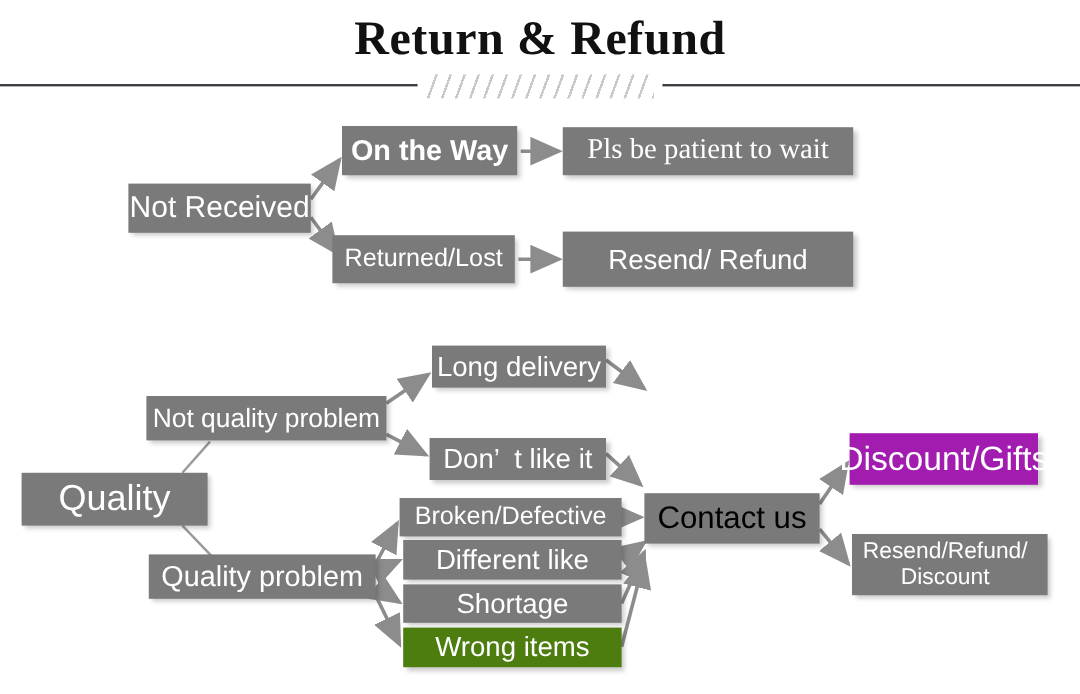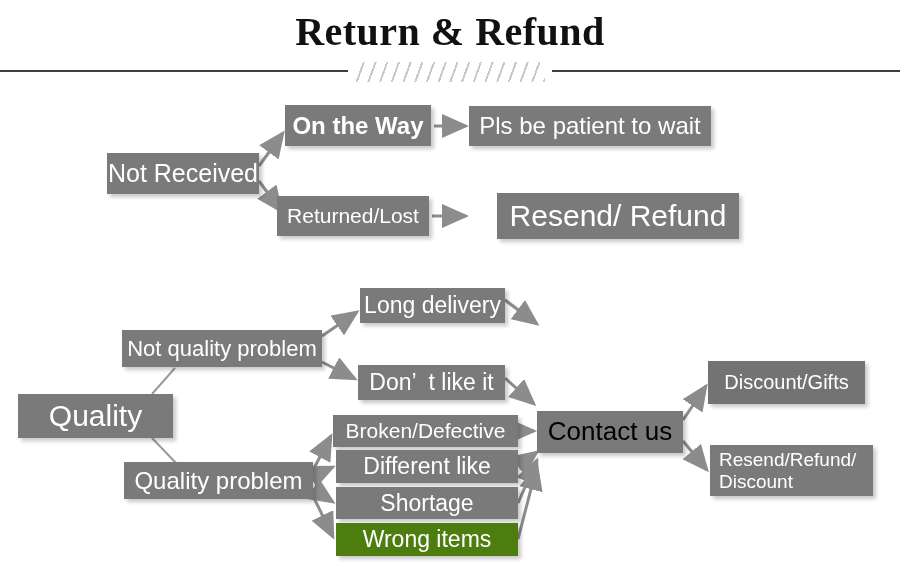--- a/index.html
+++ b/index.html
@@ -71,21 +71,21 @@
     align-items: center;
     justify-content: center;
     box-shadow: 3px 3px 4px rgba(0,0,0,0.22);
     line-height: 1.05;
     white-space: pre;
     z-index: 3;
   }
   .node.left-align {
     justify-content: flex-start;
     white-space: pre-line;
-    text-align: left;
+    text-align: center;
     line-height: 1.12;
   }
 
   
   #connectors {
     position: absolute;
     left: 0; top: 0;
     width: 900px;
     height: 578px;
     z-index: 1;
@@ -137,29 +137,29 @@
   </g>
   <g stroke="#9a9a9a" fill="none" stroke-width="2">
     <path d="M152,394 L175,368"></path>
     <path d="M152,438 L176,463"></path>
   </g>
 </svg>
 
 <div id="node-layer">
     <div class="node" style="left: 107px; top: 153px; width: 152px; height: 41px; font-size: 25px; background: rgb(122, 122, 122); color: rgb(255, 255, 255);">Not Received</div>
     <div class="node" style="left: 285px; top: 105px; width: 146px; height: 41px; font-size: 24px; background: rgb(122, 122, 122); color: rgb(255, 255, 255); font-weight: bold;">On the Way</div>
-    <div class="node" style="left: 469px; top: 106px; width: 242px; height: 40px; font-size: 24px; background: rgb(122, 122, 122); color: rgb(255, 255, 255);">Pls be patient to wait</div>
+    <div class="node" style="left: 469px; top: 106px; width: 242px; height: 40px; font-size: 24px; background: rgb(122, 122, 122); color: rgb(255, 255, 255); font-family: Liberation Serif, serif;">Pls be patient to wait</div>
     <div class="node" style="left: 277px; top: 196px; width: 152px; height: 40px; font-size: 21px; background: rgb(122, 122, 122); color: rgb(255, 255, 255);">Returned/Lost</div>
-    <div class="node" style="left: 469px; top: 193px; width: 242px; height: 46px; font-size: 30px; background: rgb(122, 122, 122); color: rgb(255, 255, 255); margin-left: 28px;">Resend/ Refund</div>
+    <div class="node" style="left: 469px; top: 193px; width: 242px; height: 46px; font-size: 23px; background: rgb(122, 122, 122); color: rgb(255, 255, 255);">Resend/ Refund</div>
     <div class="node" style="left: 18px; top: 394px; width: 155px; height: 44px; font-size: 30px; background: rgb(122, 122, 122); color: rgb(255, 255, 255);">Quality</div>
     <div class="node" style="left: 122px; top: 330px; width: 200px; height: 37px; font-size: 22px; background: rgb(122, 122, 122); color: rgb(255, 255, 255);">Not quality problem</div>
     <div class="node" style="left: 124px; top: 462px; width: 189px; height: 37px; font-size: 24px; background: rgb(122, 122, 122); color: rgb(255, 255, 255);">Quality problem</div>
     <div class="node" style="left: 360px; top: 288px; width: 145px; height: 35px; font-size: 23px; background: rgb(122, 122, 122); color: rgb(255, 255, 255);">Long delivery</div>
     <div class="node" style="left: 358px; top: 365px; width: 147px; height: 35px; font-size: 23px; background: rgb(122, 122, 122); color: rgb(255, 255, 255);">Don’  t like it</div>
     <div class="node" style="left: 333px; top: 415px; width: 185px; height: 32px; font-size: 21px; background: rgb(122, 122, 122); color: rgb(255, 255, 255);">Broken/Defective</div>
     <div class="node" style="left: 336px; top: 450px; width: 182px; height: 33px; font-size: 23px; background: rgb(122, 122, 122); color: rgb(255, 255, 255);">Different like</div>
     <div class="node" style="left: 336px; top: 487px; width: 182px; height: 32px; font-size: 23px; background: rgb(122, 122, 122); color: rgb(255, 255, 255);">Shortage</div>
     <div class="node" style="left: 336px; top: 523px; width: 182px; height: 33px; font-size: 23px; background: #4d7c0f; color: rgb(255, 255, 255);">Wrong items</div>
     <div class="node" style="left: 537px; top: 411px; width: 146px; height: 42px; font-size: 26px; background: rgb(122, 122, 122); color: #000000;">Contact us</div>
-    <div class="node" style="left: 708px; top: 361px; width: 157px; height: 43px; font-size: 20px; background: #737373; color: rgb(255, 255, 255);">Discount/Gifts</div>
+    <div class="node" style="left: 708px; top: 361px; width: 157px; height: 43px; font-size: 28px; background: #a21caf; color: rgb(255, 255, 255);">Discount/Gifts</div>
     <div class="node left-align" style="left: 710px; top: 445px; width: 163px; height: 51px; font-size: 19px; background: rgb(122, 122, 122); color: rgb(255, 255, 255); padding: 0px 0px 0px 9px;">Resend/Refund/
 Discount</div>
   </div>
 
 </body></html>

